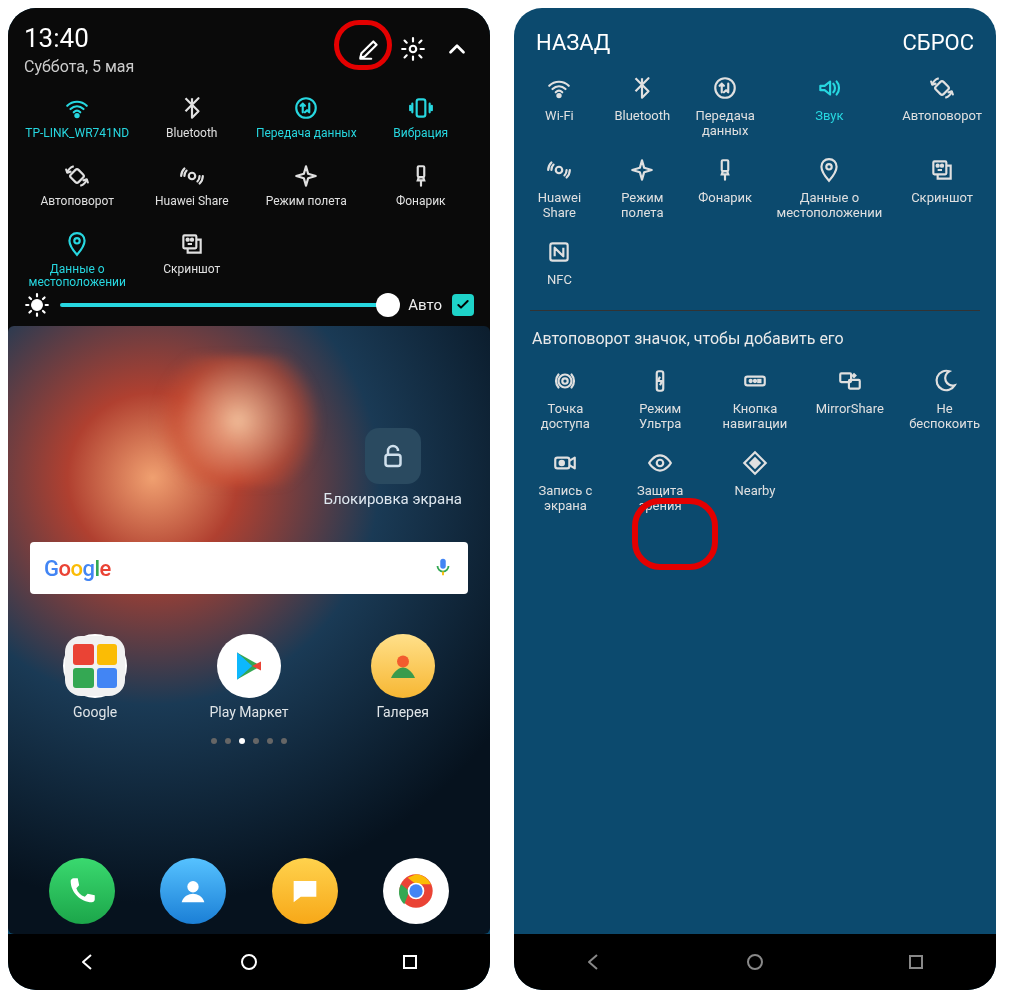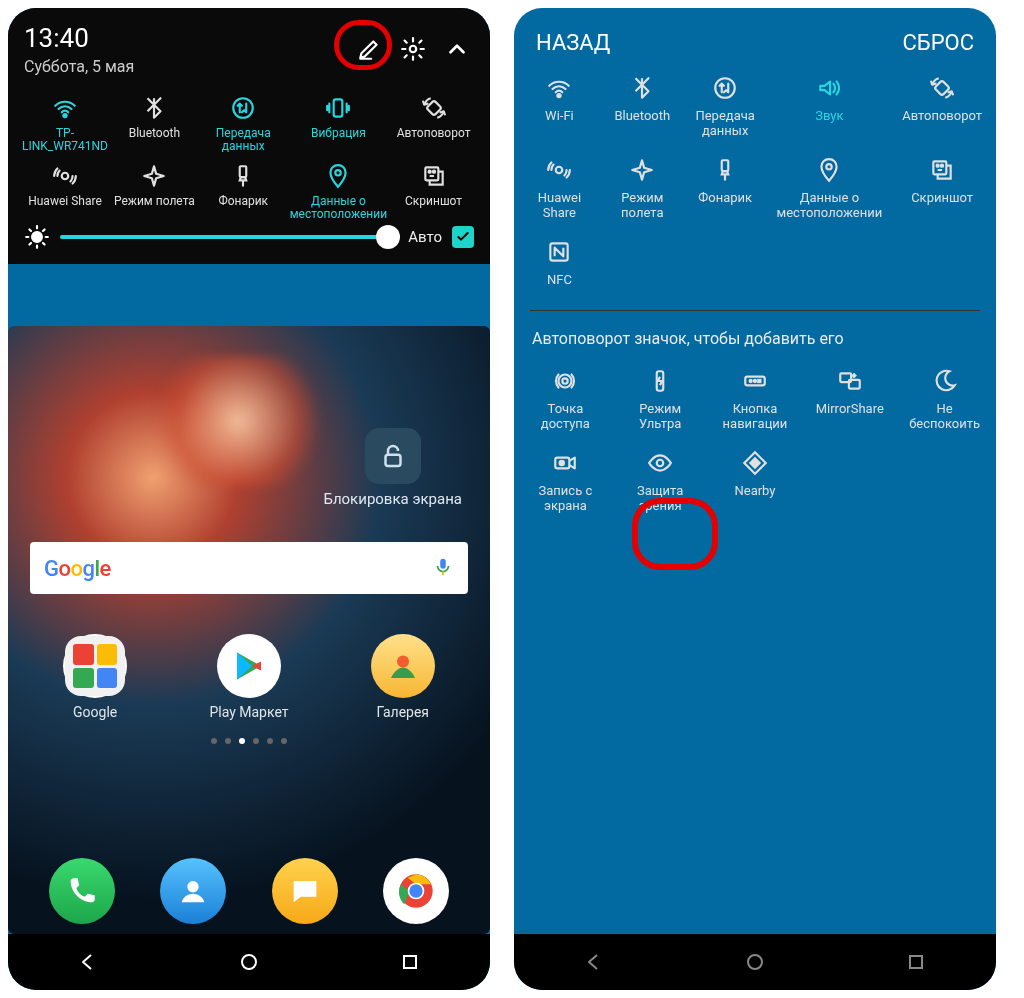--- a/index.html
+++ b/index.html
@@ -6,21 +6,21 @@
   body {
     background: #fff;
     font-family: -apple-system, Roboto, "Helvetica Neue", Arial, sans-serif;
     display: flex;
     gap: 24px;
     padding: 8px;
   }
   .phone {
     width: 482px;
     height: 982px;
-    background: #0369a1;
+    background: #0c4a6e;
     border-radius: 28px;
     position: relative;
     overflow: hidden;
     color: #fff;
     font-size: 13px;
   }
   
   .panel-dark {
     background: #0a0a0a;
     padding: 10px 14px 14px;
@@ -36,21 +36,21 @@
   .date { font-size: 16px; color: #ccc; margin-top: 2px; }
   .status-actions { display: flex; align-items: center; gap: 10px; }
   .icon-btn { width: 34px; height: 34px; display:flex; align-items:center; justify-content:center; }
   .red-circle {
     position: absolute; width: 58px; height: 50px;
     border: 5px solid #e40000; border-radius: 28px;
     top: 12px; left: 326px; pointer-events:none;
   }
   .qs-grid {
     display: grid;
-    grid-template-columns: repeat(5, 1fr);
+    grid-template-columns: repeat(4, 1fr);
     gap: 6px 4px;
     margin-top: 14px;
   }
   .tile { text-align: center; font-size: 12px; line-height: 1.15; }
   .tile .ic { height: 30px; display:flex; align-items:center; justify-content:center; margin-bottom: 4px; }
   .tile.active { color: #27d7e0; }
   .tile.active svg { stroke: #27d7e0; fill: none; }
   .tile.inactive { color: #e0e0e0; }
   .tile.inactive svg { stroke: #e0e0e0; fill:none; }
   .tile .lbl { min-height: 28px; }

